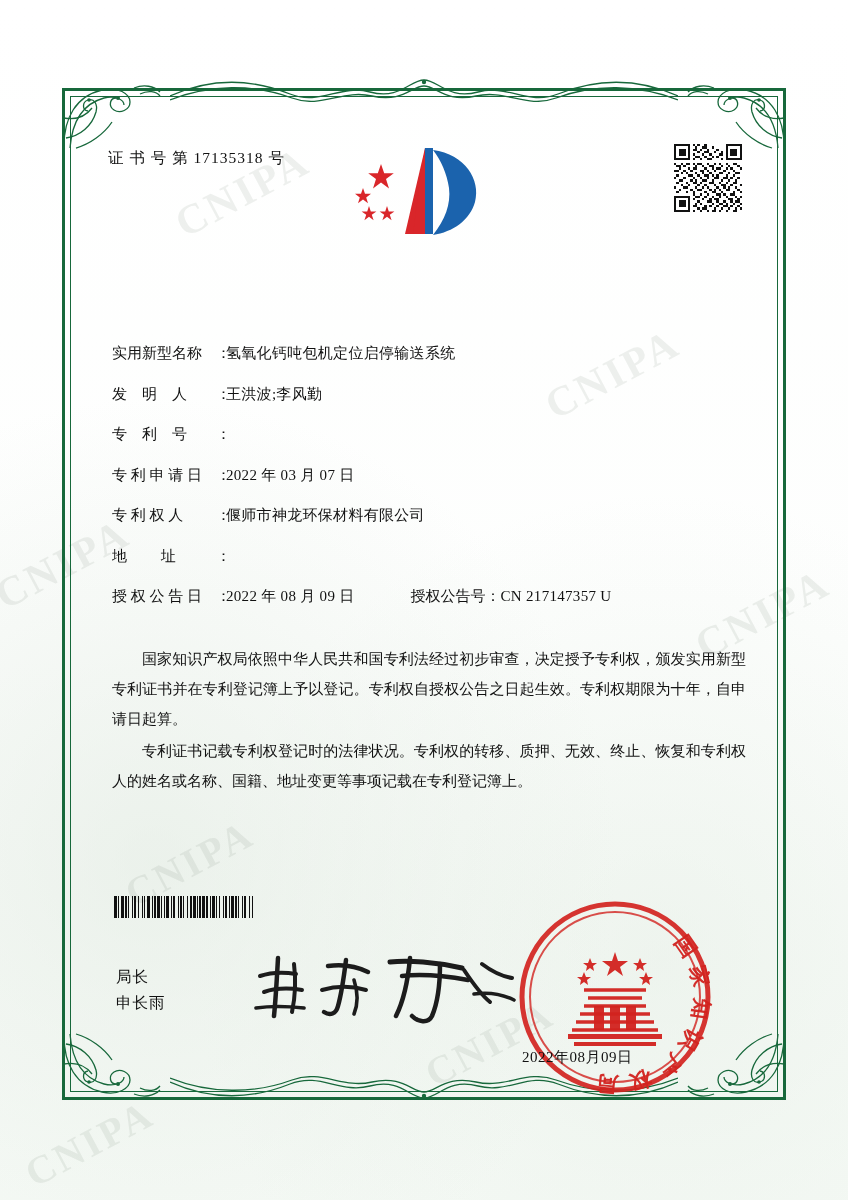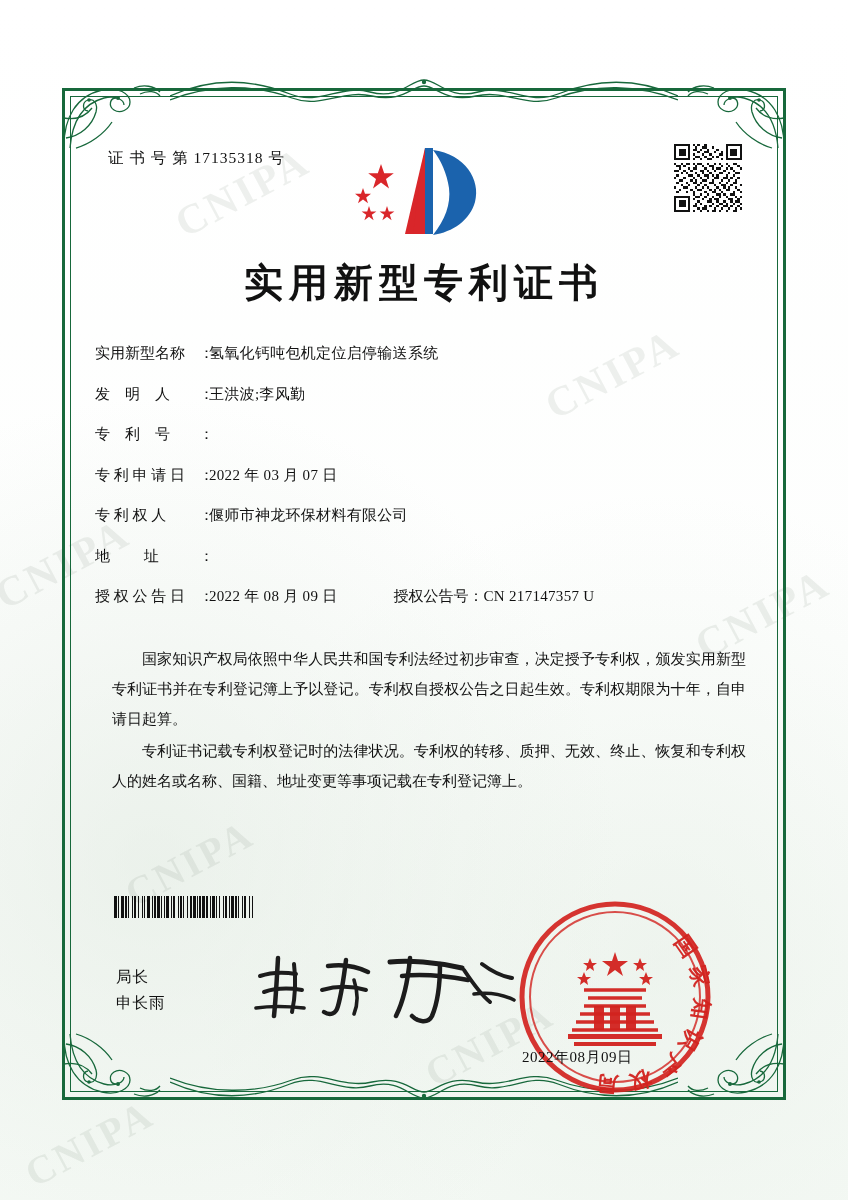--- a/index.html
+++ b/index.html
@@ -135,21 +135,21 @@
     text-align: center;
     font-size: 39px;
     font-weight: bold;
     letter-spacing: 6px;
     font-family: "Liberation Serif", "DejaVu Serif", serif;
     color: #111;
   }
 
   .fields {
     position: absolute;
-    left: 25px;
+    left: 42px;
     top: 248px;
     width: 630px;
   }
   .field-row {
     display: flex;
     align-items: baseline;
     margin-bottom: 22.5px;
     font-size: 15px;
     line-height: 1.2;
   }
@@ -570,21 +570,20 @@
 
         <g fill="#d9262a">
           <polygon points="52,22 55.2,31.2 64.8,31.2 57,37 60,46.4 52,40.6 44,46.4 47,37 39.2,31.2 48.8,31.2"></polygon>
           <polygon points="34,46 36,51.8 42,51.8 37.2,55.4 39,61.2 34,57.6 29,61.2 30.8,55.4 26,51.8 32,51.8"></polygon>
           <polygon points="40,64 41.8,69.4 47.4,69.4 42.8,72.8 44.6,78.2 40,74.8 35.4,78.2 37.2,72.8 32.6,69.4 38.2,69.4"></polygon>
           <polygon points="58,64 59.8,69.4 65.4,69.4 60.8,72.8 62.6,78.2 58,74.8 53.4,78.2 55.2,72.8 50.6,69.4 56.2,69.4"></polygon>
         </g>
       </svg>
     </div>
 
-    <div class="main-title">实用新型专利证书</div>
 
     <div class="fields">
       <div class="field-row">
         <span class="field-label">实用新型名称</span>
         <span class="field-colon">：</span>
         <span class="field-value">氢氧化钙吨包机定位启停输送系统</span>
       </div>
       <div class="field-row">
         <span class="field-label">发    明    人</span>
         <span class="field-colon">：</span>

